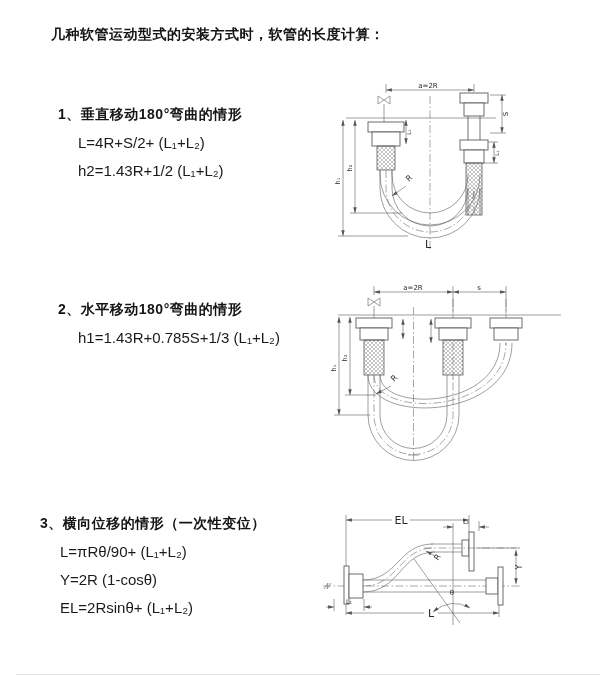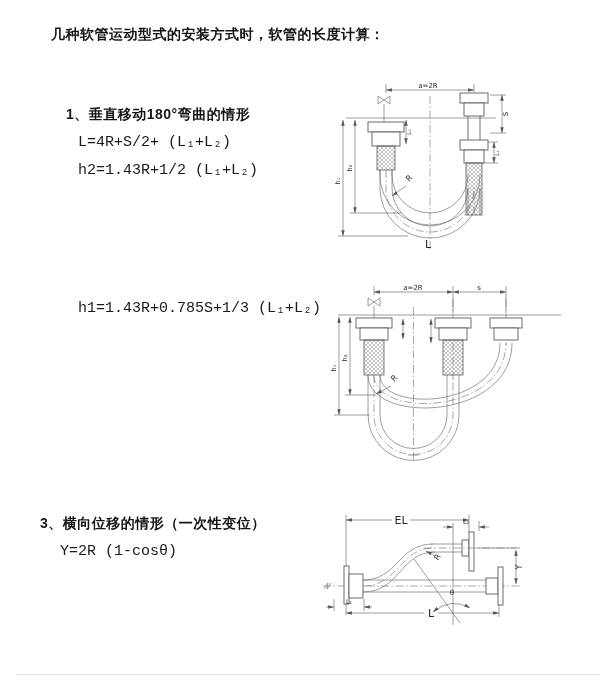--- a/index.html
+++ b/index.html
@@ -11,24 +11,24 @@
     box-sizing:border-box;
     margin-left:16px;
   }
   .title{
     position:absolute;left:35px;top:26px;
     font-size:14px;font-weight:600;letter-spacing:.5px;color:#151515;
   }
   .sec{position:absolute;}
   .sec .heading{
     font-size:14px;font-weight:600;line-height:18px;margin:0 0 11px 0;
-    letter-spacing:.5px;color:#151515;text-align:center;
+    letter-spacing:.5px;color:#151515;
   }
   .sec .formula{
-    font-family:Liberation Mono, monospace;
+    font-family:Liberation Sans, sans-serif;
     font-size:15px;line-height:18px;margin:0 0 10px 20px;color:#1a1a1a;
     white-space:pre;
   }
   svg.diagram{position:absolute;overflow:visible;}
   svg .ln{stroke:#606060;stroke-width:.9;fill:none;}
   svg .thin{stroke:#6a6a6a;stroke-width:.65;fill:none;}
   svg .cl{stroke:#6f6f6f;stroke-width:.6;fill:none;stroke-dasharray:8 2.5 1.5 2.5;}
   svg .fit{stroke:#5c5c5c;stroke-width:.9;fill:#ffffff;}
   svg .braid{stroke:#5c5c5c;stroke-width:.8;}
   svg text{fill:#2a2a2a;font-family:"DejaVu Sans","Liberation Sans",sans-serif;}
@@ -108,20 +108,21 @@
 
     <path class="thin" d="M162,17 H178 M162,55 H178"></path>
     <line class="thin" x1="174" y1="17" x2="174" y2="55" marker-start="url(#m1)" marker-end="url(#m1)"></line>
     <text x="180" y="36" font-size="7" text-anchor="middle" transform="rotate(-90 180 36)">S</text>
     <path class="thin" d="M160,64 H170 M155,85 H170"></path>
     <line class="thin" x1="166" y1="64" x2="166" y2="85" marker-start="url(#m1)" marker-end="url(#m1)"></line>
     <text x="171" y="75" font-size="5.5" text-anchor="middle" transform="rotate(-90 171 75)">L₁</text>
   </svg>
 
   <div class="sec" style="left:42px;top:300px;">
+    <div class="heading">2、水平移动180°弯曲的情形</div>
     <div class="formula">h1=1.43R+0.785S+1/3 (L₁+L₂)</div>
   </div>
 
   <svg class="diagram" style="left:312px;top:283px;" width="255" height="185" viewBox="0 0 255 185">
     <defs>
       <marker id="m2" viewBox="0 0 10 6" refX="10" refY="3" markerWidth="9" markerHeight="5.5" orient="auto-start-reverse">
         <path d="M0,0 L10,3 L0,6 Z" fill="#555"></path>
       </marker>
       <pattern id="hatch2" width="4" height="4" patternUnits="userSpaceOnUse">
         <path d="M0,4 L4,0 M0,0 L4,4" stroke="#8a8a8a" stroke-width="0.5"></path>
@@ -179,21 +180,23 @@
 
     <line class="thin" x1="75" y1="36" x2="75" y2="56" marker-start="url(#m2)" marker-end="url(#m2)"></line>
     <line class="thin" x1="103" y1="36" x2="103" y2="60" marker-start="url(#m2)" marker-end="url(#m2)"></line>
 
     <text x="66" y="99" font-size="8" transform="rotate(-45 66 99)">R</text>
     <line class="thin" x1="63" y1="103" x2="48" y2="111" marker-end="url(#m2)"></line>
   </svg>
 
   <div class="sec" style="left:24px;top:514px;">
     <div class="heading">3、横向位移的情形（一次性变位）</div>
+    <div class="formula">L=πRθ/90+ (L₁+L₂)</div>
     <div class="formula">Y=2R (1-cosθ)</div>
+    <div class="formula">EL=2Rsinθ+ (L₁+L₂)</div>
   </div>
 
   <svg class="diagram" style="left:300px;top:503px;" width="270" height="150" viewBox="0 0 270 150">
     <defs>
       <marker id="m3" viewBox="0 0 10 6" refX="10" refY="3" markerWidth="9" markerHeight="5.5" orient="auto-start-reverse">
         <path d="M0,0 L10,3 L0,6 Z" fill="#555"></path>
       </marker>
     </defs>
 
     <path class="thin" d="M30,12 V112 M153,12 V30"></path>

